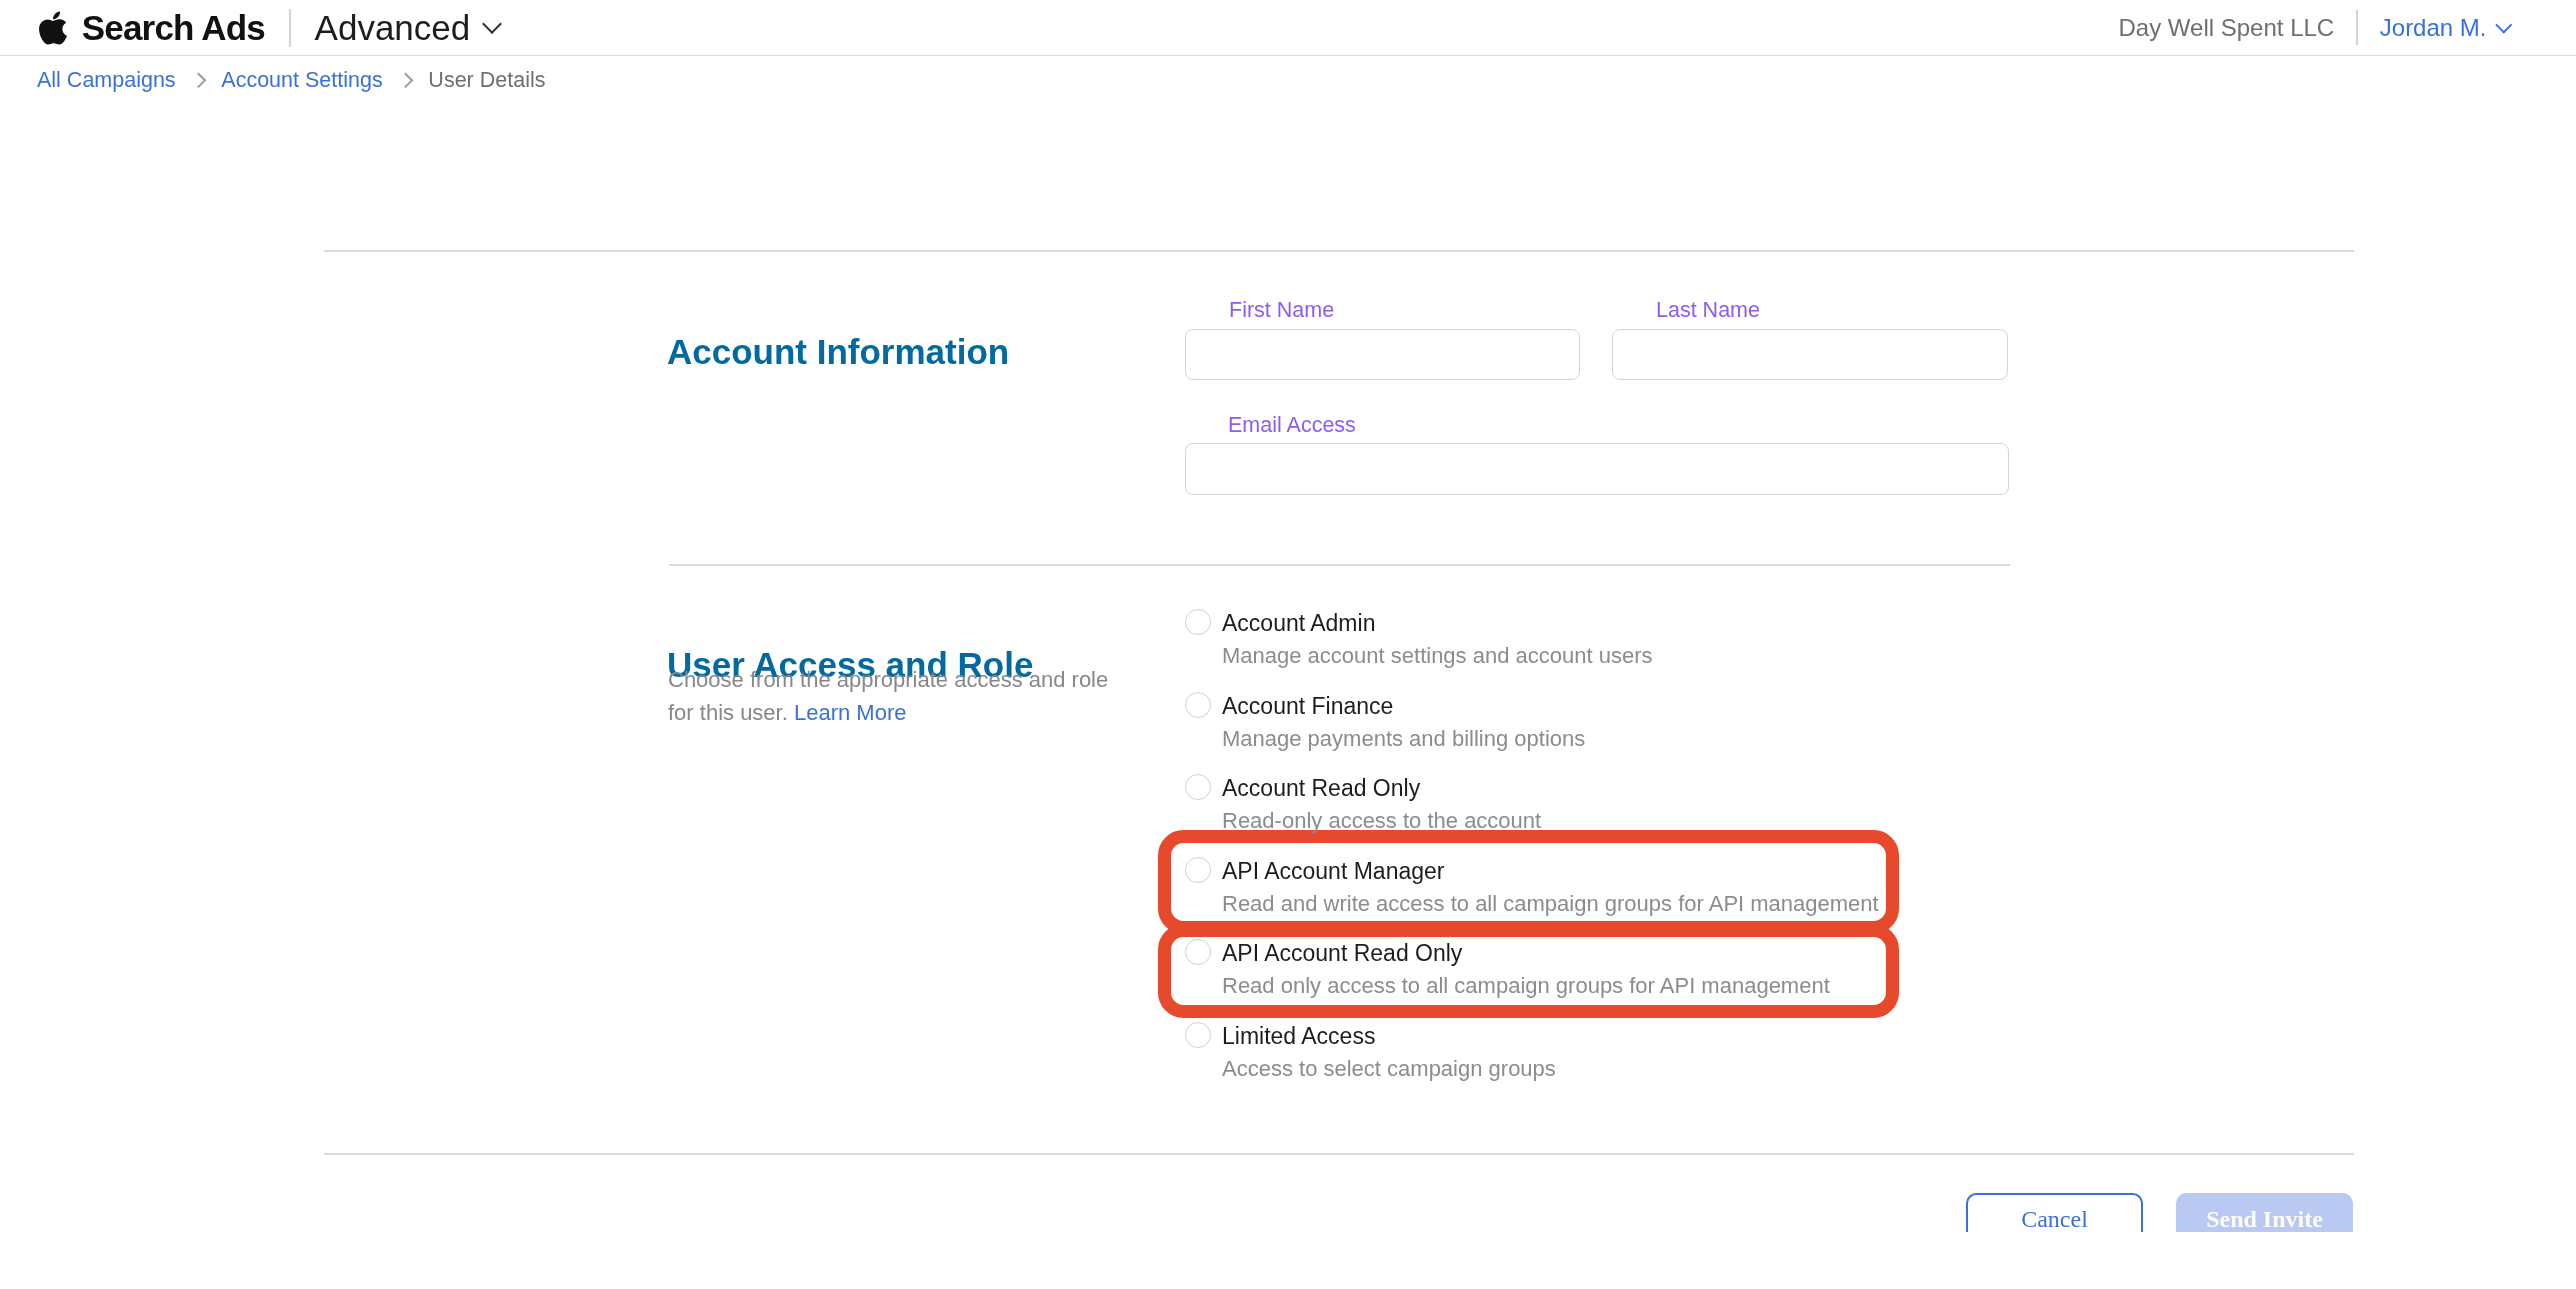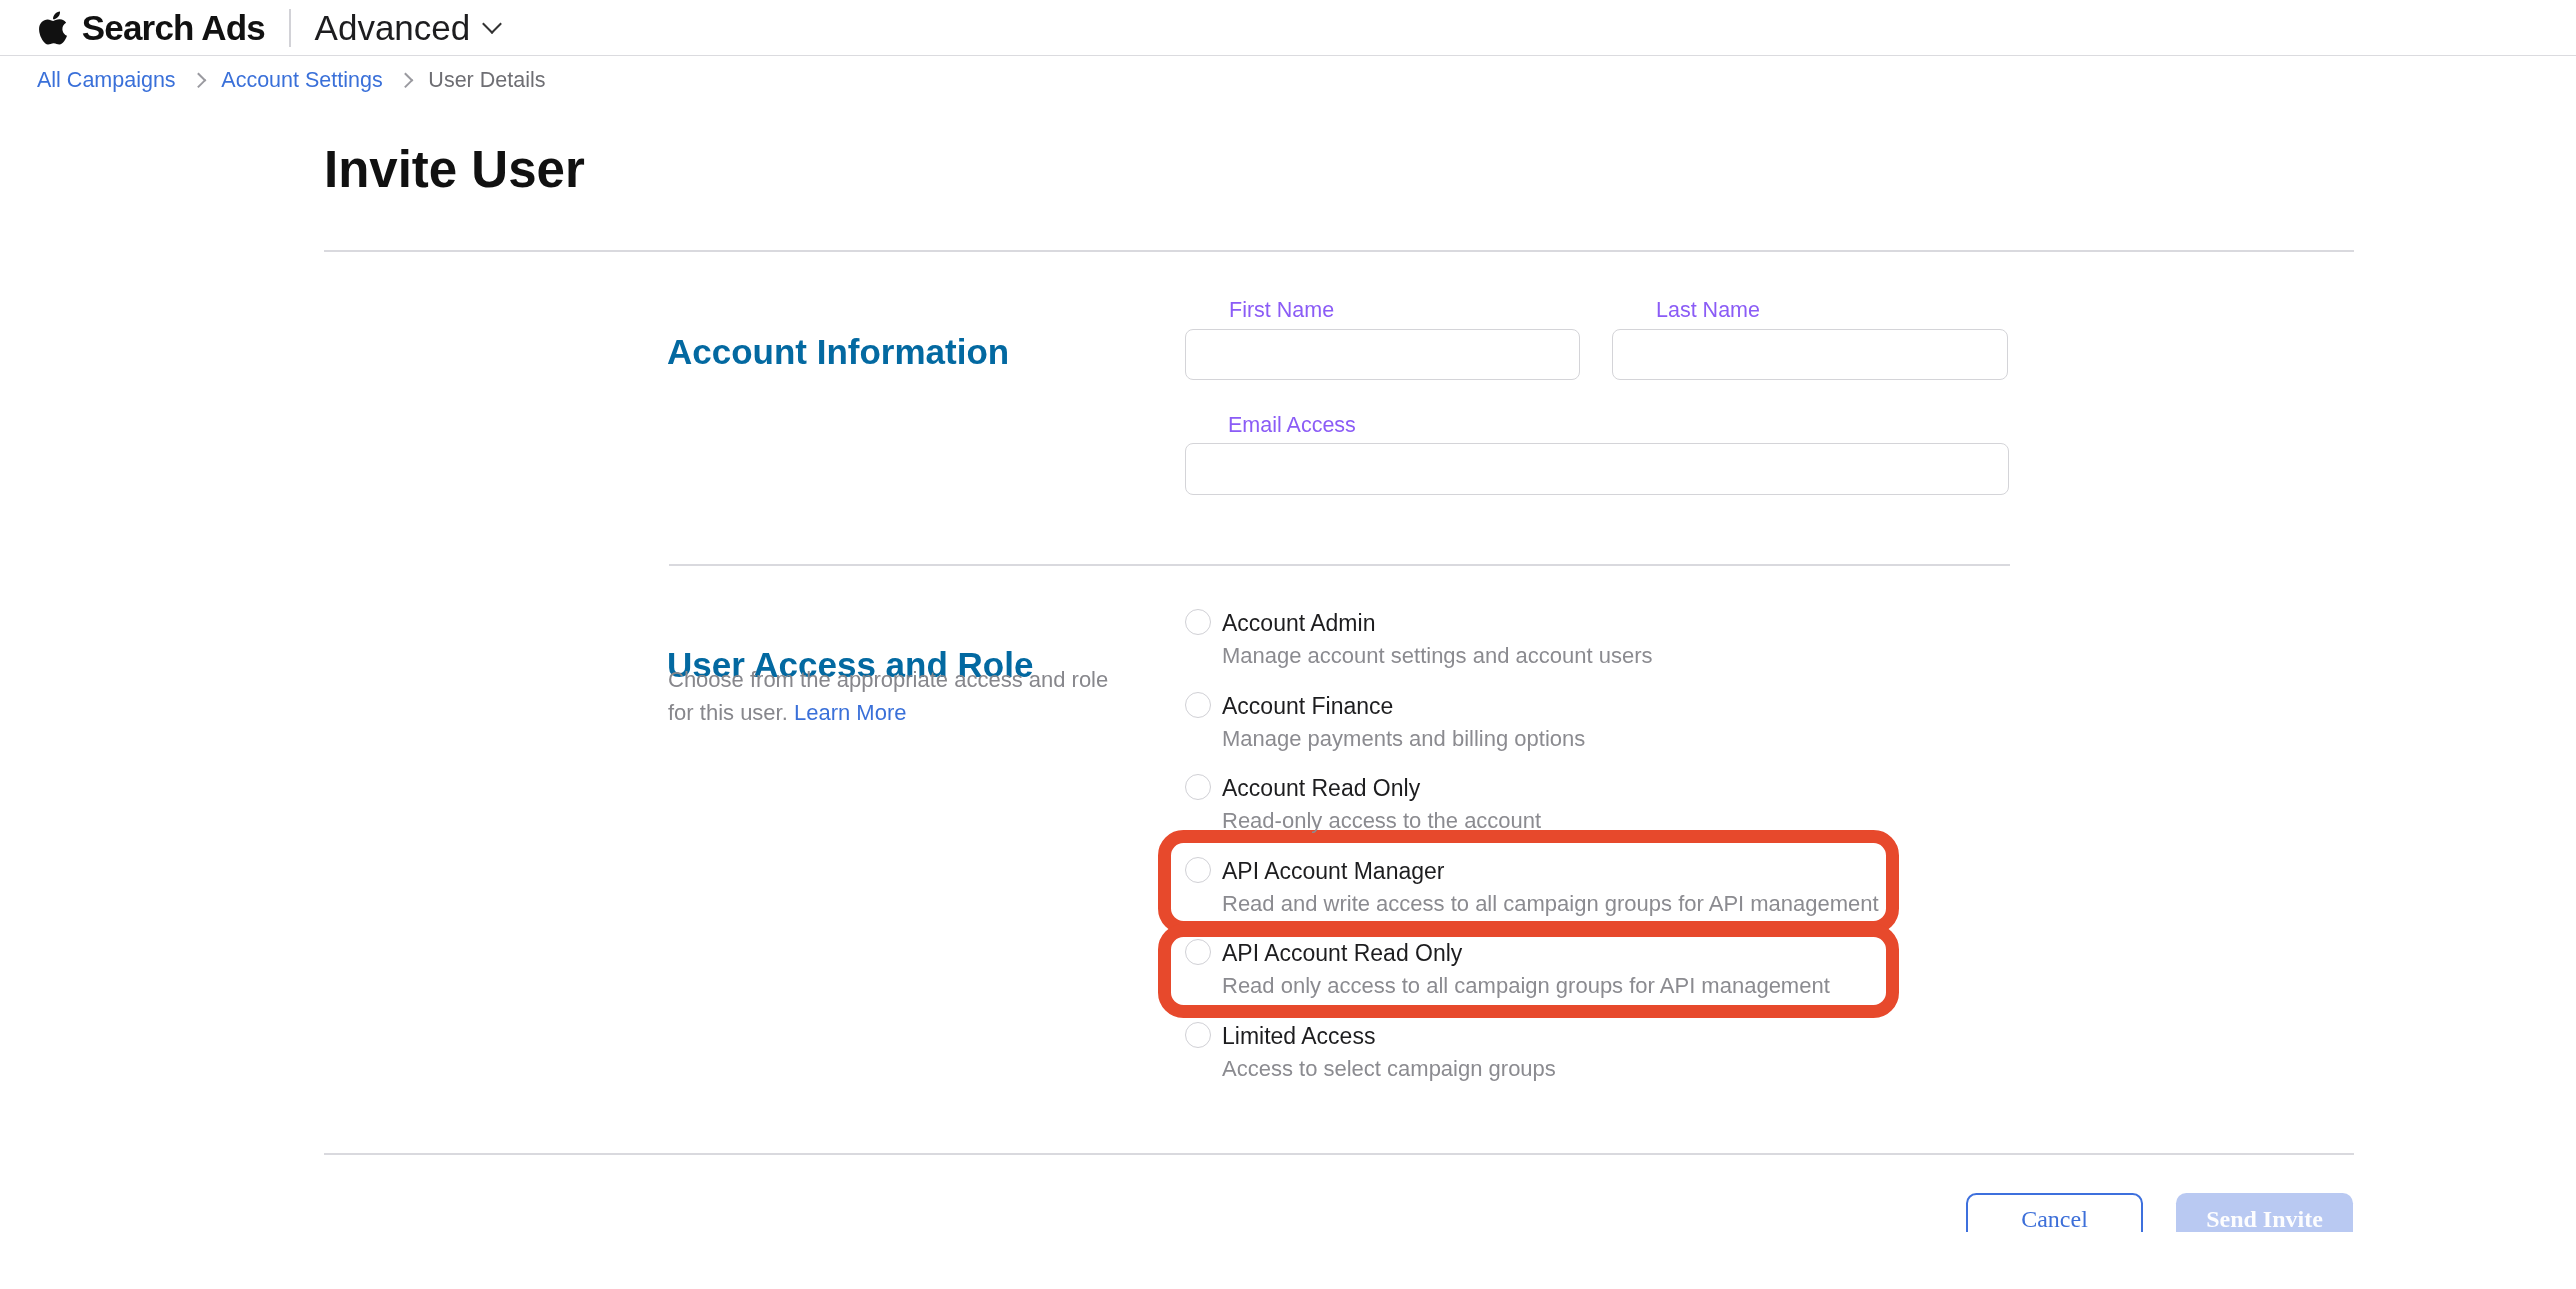--- a/index.html
+++ b/index.html
@@ -88,31 +88,38 @@
             <path fill="#111111" d="M318.7 268.7c-.2-36.7 16.4-64.4 50-84.8-18.8-26.9-47.2-41.7-84.7-44.6-35.5-2.7-74.3 20.7-88.5 20.7-15 0-49.4-19.7-76.4-19.7C63.3 141.2 4 184.8 4 273.5q0 39.3 14.4 81.2c12.8 36.7 59 126.7 107.2 125.2 25.2-.6 43-17.9 75.8-17.9 31.8 0 48.3 17.9 76.4 17.9 48.6-.7 90.4-82.5 102.6-119.3-65.2-30.7-61.7-90-61.7-91.9zm-56.6-164.2c27.3-32.4 24.8-61.9 24-72.5-24.1 1.4-52 16.4-67.9 34.9-17.5 19.8-27.8 44.3-25.6 71.9 26.1 2 49.9-11.4 69.5-34.3z"></path>
           </svg>
       </span>
       <span class="brand">Search Ads</span>
       <span class="vdiv"></span>
       <span class="adv">
         <span>Advanced</span>
         <span class="chev chev-adv"></span>
       </span>
     </div>
+    <div class="hdr-right">
+      <span class="org">Day Well Spent LLC</span>
+      <span class="vdiv2"></span>
+      <span class="user">
+        <span>Jordan M.</span>
+        <span class="chev chev-user"></span>
+      </span>
+    </div>
   </div>
 
   <div class="crumbs">
     <span class="crumb-link">All Campaigns</span>
     <span class="crumb-sep"></span>
     <span class="crumb-link">Account Settings</span>
     <span class="crumb-sep"></span>
     <span class="crumb-cur">User Details</span>
   </div>
 
-  <div class="title">Invite User</div>
   <div class="rule rule1"></div>
 
   <div class="sec-h sec1-h">Account Information</div>
   <div class="fld-label lbl-first">First Name</div>
   <div class="fld-label lbl-last">Last Name</div>
   <input class="txt-input in-first" type="text" value="" style="">
   <input class="txt-input in-last" type="text" value="" style="">
   <div class="fld-label lbl-email">Email Access</div>
   <input class="txt-input in-email" type="text" value="" style="">
 

